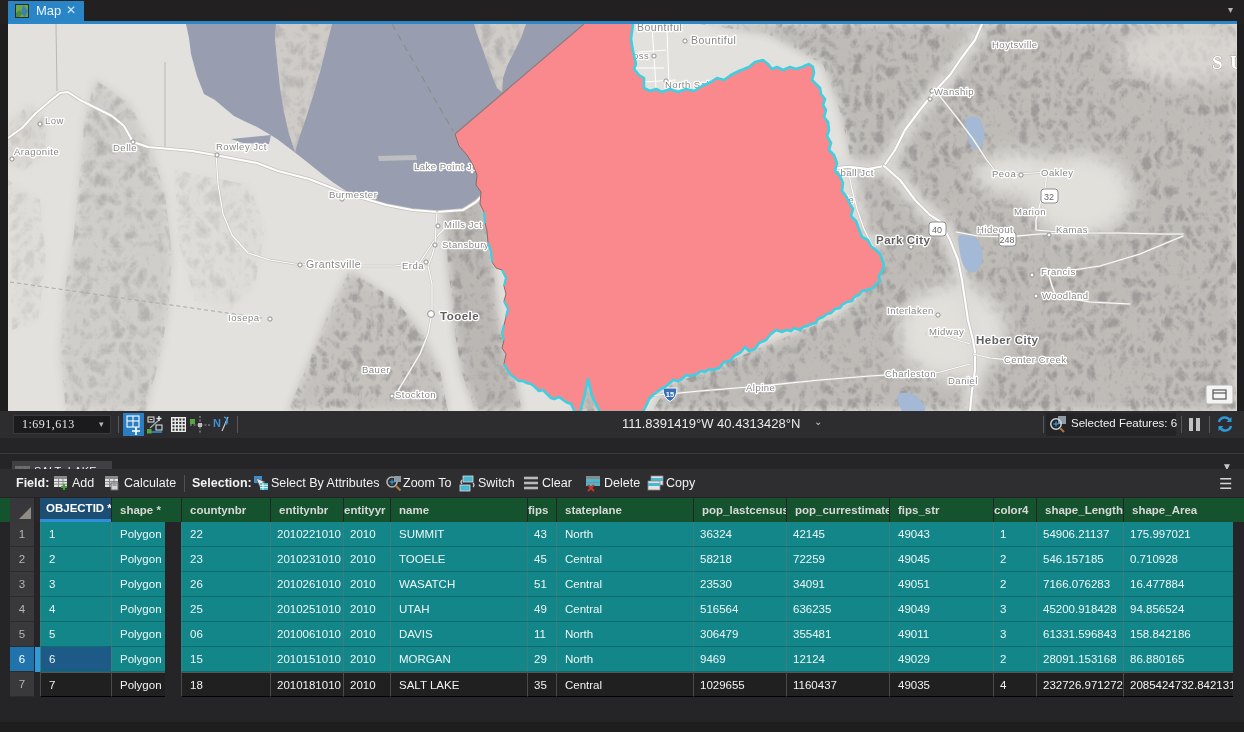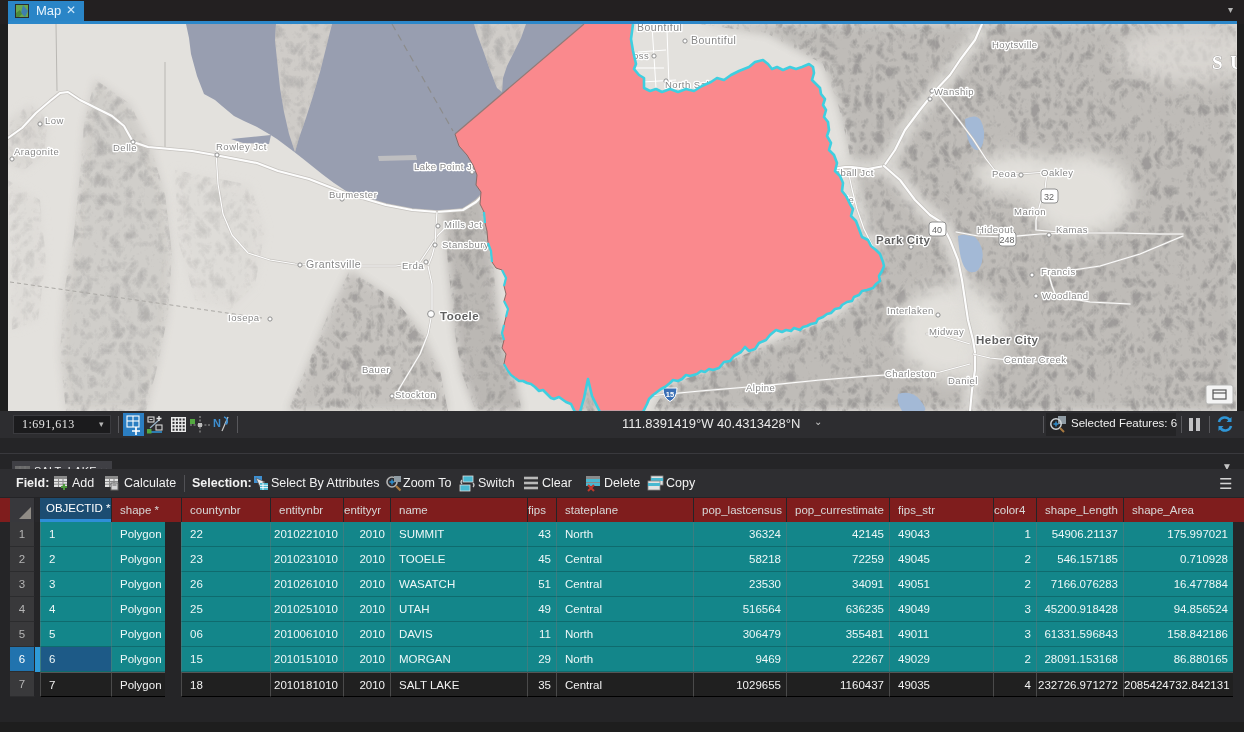--- a/index.html
+++ b/index.html
@@ -30,32 +30,32 @@
 #ttab .tx{position:absolute;left:22px;top:4px;letter-spacing:0.2px;}
 #ttab .cl{position:absolute;left:87px;top:5px;color:#cdcdcd;font-size:11px;}
 #tcaret{position:absolute;left:1222px;top:7px;color:#c5c5c5;font-size:10px;}
 #toolbar{position:absolute;left:0;top:31px;width:1244px;height:29px;background:#2e2e31;color:#f2f2f2;font-size:12.5px;border-bottom:1px solid #242427;}
 #toolbar .it{position:absolute;top:7px;}
 #toolbar .bd{font-weight:bold;}
 #toolbar svg{position:absolute;top:6px;}
 #burger{position:absolute;left:1219px;top:6px;color:#d5d5d5;font-size:15px;}
 
 #tbl{position:absolute;left:0;top:60px;width:1244px;height:234px;background:#252527;font-size:11.5px;}
-.hrow{position:absolute;left:0;top:0;width:1244px;height:24px;background:#7f1d1d;}
+.hrow{position:absolute;left:0;top:0;width:1244px;height:24px;background:#14532d;font-weight:bold;}
 .corner{position:absolute;left:10px;top:0;width:25px;height:24px;background:#38383c;border-right:1px solid #242427;overflow:hidden;}
 .tri{position:absolute;left:9px;top:9px;width:0;height:0;border-left:12px solid transparent;border-bottom:12px solid #8f8b85;}
 .hc{position:absolute;top:0;height:24px;line-height:24px;color:#d8d8d8;padding-left:8px;border-left:1px solid #242427;white-space:nowrap;overflow:hidden;box-sizing:border-box;}
 .hc.ar{padding-right:5px;padding-left:0;}
 .hsel{background:#1c4d72;color:#fff;border-bottom:3px solid #2e8ed8;height:24px;line-height:21px;border-left:none;padding-left:6px;}
 .drow{position:absolute;left:0;width:1244px;height:25px;}
 .rnum{position:absolute;left:10px;top:0;width:25px;height:25px;background:#39393b;color:#b5b5b5;text-align:center;line-height:25px;border-bottom:1px solid #2c2c2e;border-right:1px solid #242427;}
 .bluenum{background:#2173ae;color:#fff;}
 .bluesplit{position:absolute;left:35px;top:0;width:5px;height:25px;background:#2e9ad8;}
 .dc{position:absolute;top:0;height:25px;line-height:25px;padding-left:8px;overflow:hidden;white-space:nowrap;box-sizing:border-box;}
-.dc.ar{text-align:right;padding-right:5px;padding-left:0;}
+.dc.ar{text-align:left;padding-right:5px;padding-left:6px;}
 .teal .dc{background:#13868a;color:#eef7f7;border-left:1px solid #3c7d80;border-bottom:1px solid #0f6b6e;}
 .dark .dc{background:#202020;color:#f2f2f2;border-left:1px solid #4a4a4a;border-bottom:1px solid #000;border-top:1px solid #555;}
 .cellsel{background:#1d5a87 !important;}
 #newrow{position:absolute;left:10px;top:199px;width:1226px;height:25px;background:#3e3e40;color:#dcdcdc;line-height:25px;padding-left:27px;font-size:12px;}
 #belowrow{position:absolute;left:0;top:224px;width:1244px;height:10px;background:#1e1e1e;}
 </style></head>
 <body>
 <div id="topbar">
  <div style="position:absolute;left:1228px;top:4px;color:#b5b5b5;font-size:10px">▾</div>
  <div id="maptab">
@@ -564,21 +564,21 @@
         <div class="bluesplit"></div>
         <div class="dc c-obj cellsel">6</div>
         <div class="dc c-shape">Polygon</div>
         <div class="dc c-cnty">15</div>
         <div class="dc c-enbr ar">2010151010</div>
         <div class="dc c-eyr ar">2010</div>
         <div class="dc c-name">MORGAN</div>
         <div class="dc c-fips ar">29</div>
         <div class="dc c-splane">North</div>
         <div class="dc c-pop1 ar">9469</div>
-        <div class="dc c-pop2 ar">22267</div>
+        <div class="dc c-pop2 ar">12124</div>
         <div class="dc c-fstr">49029</div>
         <div class="dc c-col4 ar">2</div>
         <div class="dc c-slen ar">28091.153168</div>
         <div class="dc c-sarea ar">86.880165</div>
       </div>
       <div class="drow dark" style="top:174px">
         <div class="rnum">7</div>
         <div class="dc c-obj">7</div>
         <div class="dc c-shape">Polygon</div>
         <div class="dc c-cnty">18</div>

